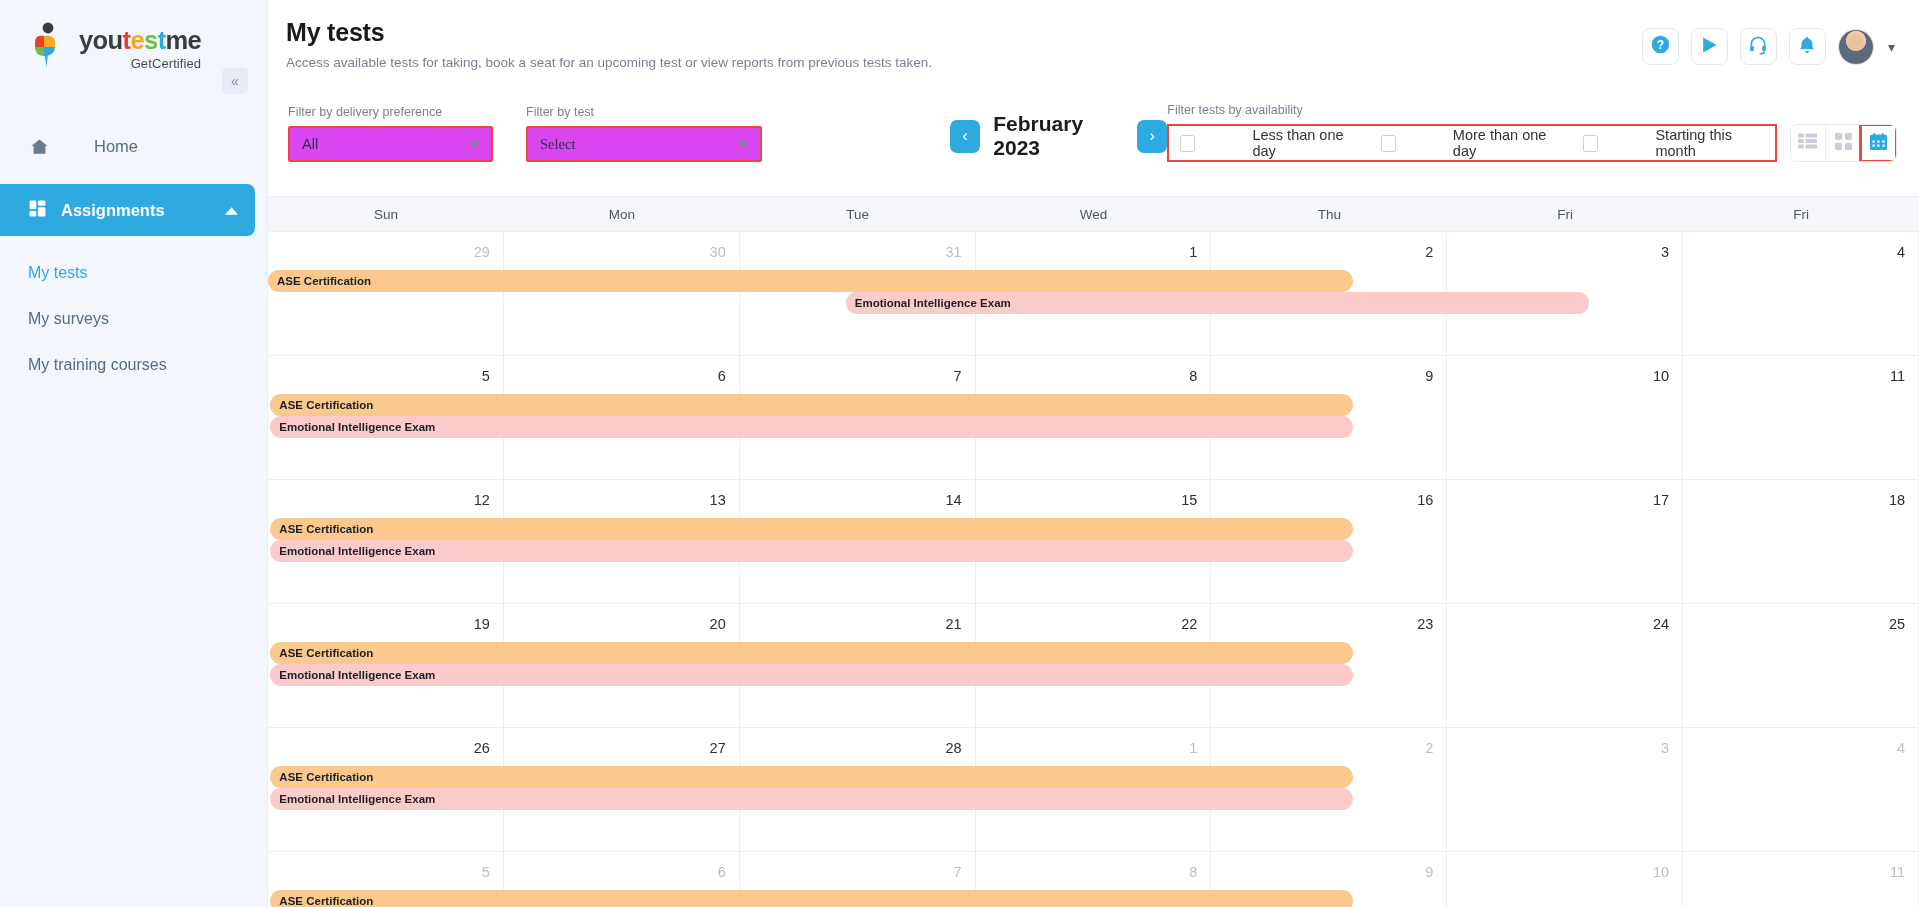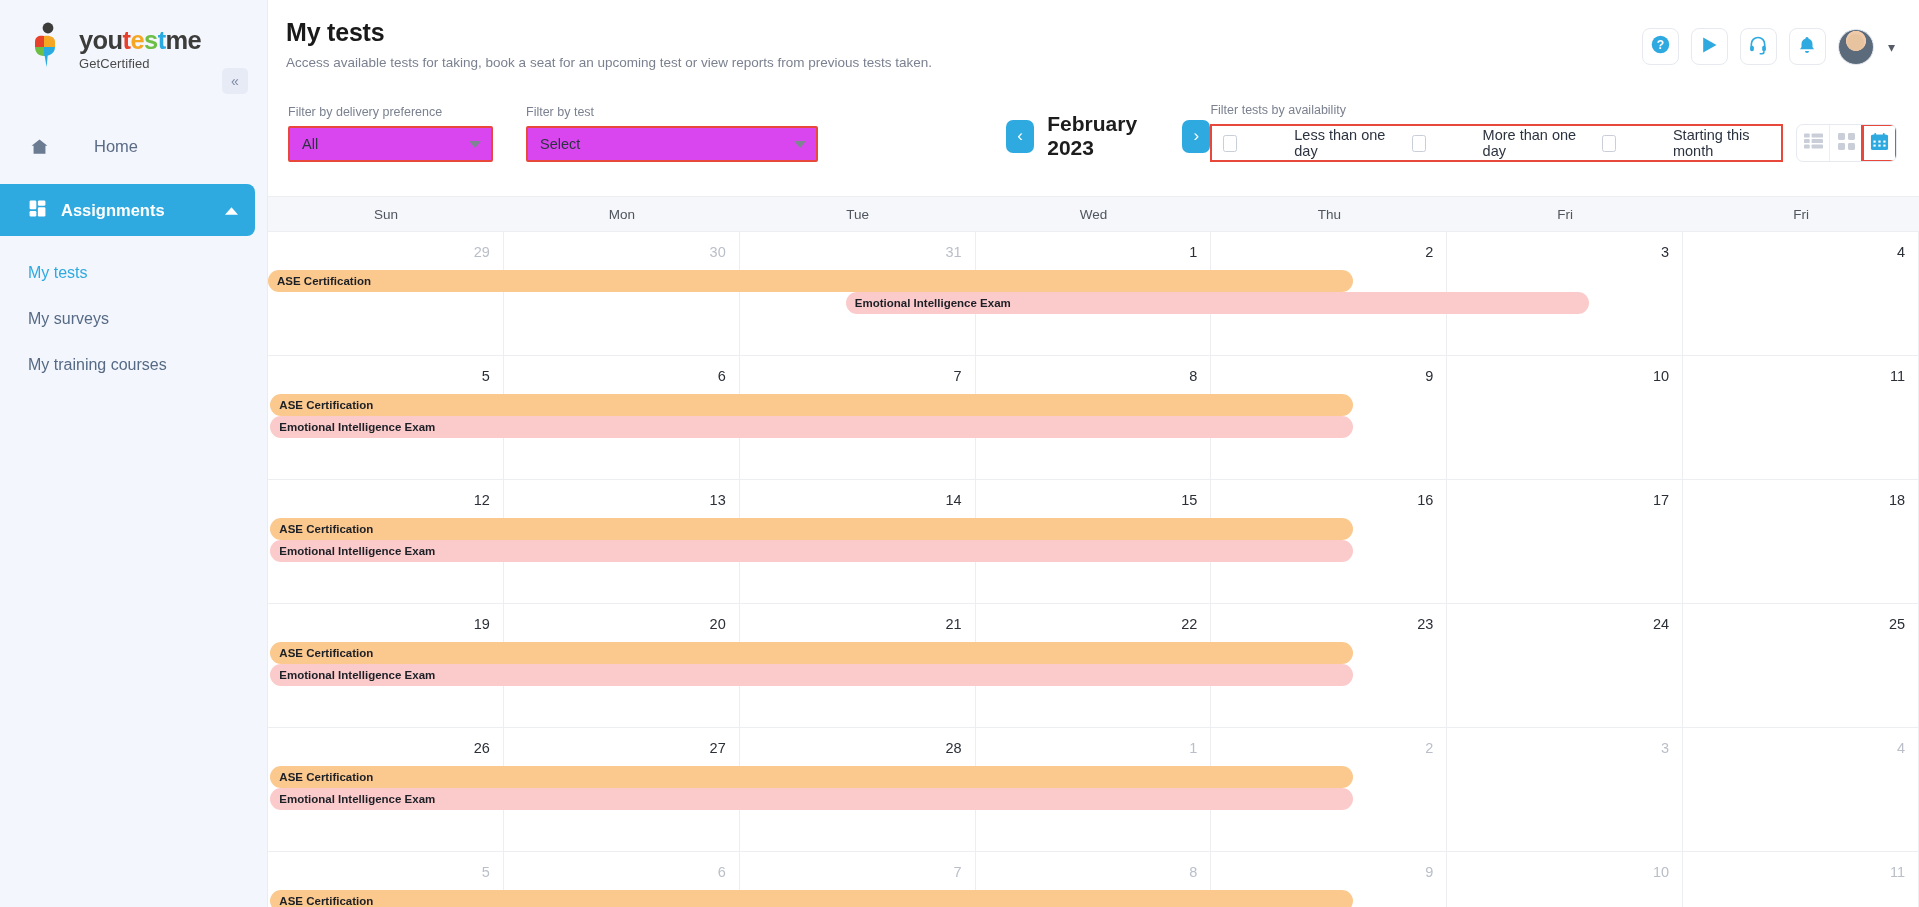--- a/index.html
+++ b/index.html
@@ -22,21 +22,21 @@
   .logo-row { display: flex; align-items: flex-start; gap: 9px; }
   .logo-mark { width: 42px; height: 46px; position: relative; flex: 0 0 auto; }
   .logo-text-block { padding-top: 6px; }
   .logo-word { font-size: 25.5px; font-weight: 700; letter-spacing: -0.6px; line-height: 1; }
   .logo-word .c1 { color: #3c3c3b; }
   .logo-word .c2 { color: #e8412b; }
   .logo-word .c3 { color: #f5a623; }
   .logo-word .c4 { color: #6cbe45; }
   .logo-word .c5 { color: #29abe2; }
   .logo-word .c6 { color: #3c3c3b; }
-  .logo-sub { font-size: 13px; color: #4a4a49; text-align: left; margin-top: 2px; letter-spacing: .1px; }
+  .logo-sub { font-size: 13px; color: #4a4a49; text-align: right; margin-top: 2px; letter-spacing: .1px; }
 
   .collapse-btn {
     position: absolute; top: 68px; left: 222px;
     width: 26px; height: 26px; border-radius: 5px;
     background: #e6ebf6; color: #7d8aa3;
     display: flex; align-items: center; justify-content: center;
     font-size: 14px; cursor: pointer;
   }
 
   .nav { margin-top: 40px; }
@@ -93,21 +93,21 @@
   
   .filterbar { display: flex; align-items: flex-end; padding: 0 22px 0 0; height: 74px; position: relative; margin-left: 16px; }
   .fgroup { margin-left: 4px; }
   .flabel { font-size: 12.5px; color: #7b8190; margin-bottom: 7px; }
   .select-box {
     width: 205px; height: 36px; background: #d946ef;
     border: 2px solid #e8483c; border-radius: 2px;
     display: flex; align-items: center; justify-content: space-between;
     padding: 0 10px 0 12px; font-size: 14.5px; color: #2c3340; cursor: pointer;
   }
-  .select-box.wide { width: 292px; }
+  .select-box.wide { width: 236px; font-family: Liberation Serif, serif; }
   .tri-down { width:0; height:0; border-left:6px solid transparent; border-right:6px solid transparent; border-top:7px solid #7d8592; }
 
   .month-nav { display: flex; align-items: center; gap: 13px; margin-left: 188px; padding-bottom: 2px; }
   .mnav-btn {
     width: 33px; height: 33px; border-radius: 7px; background: #2eaae0;
     color: #fff; display:flex; align-items:center; justify-content:center;
     font-size: 17px; cursor: pointer;
   }
   .month-label { font-size: 21px; font-weight: 700; color: #1d1d1d; }
 

